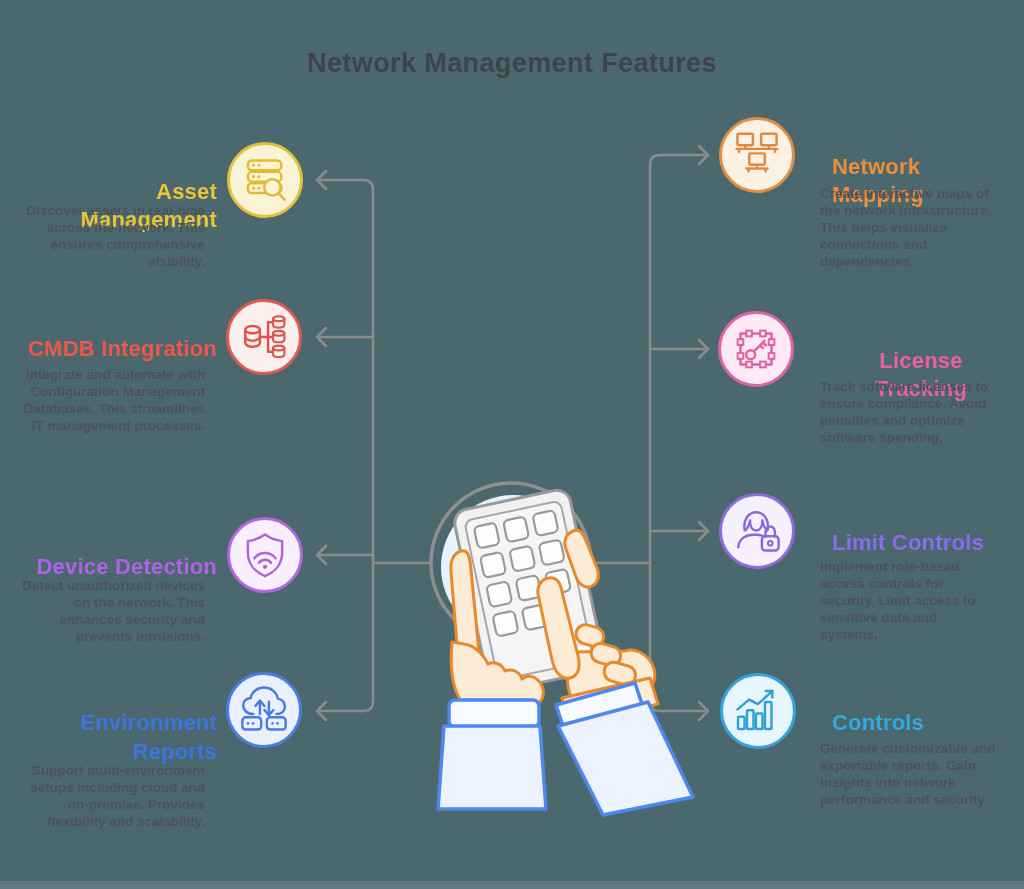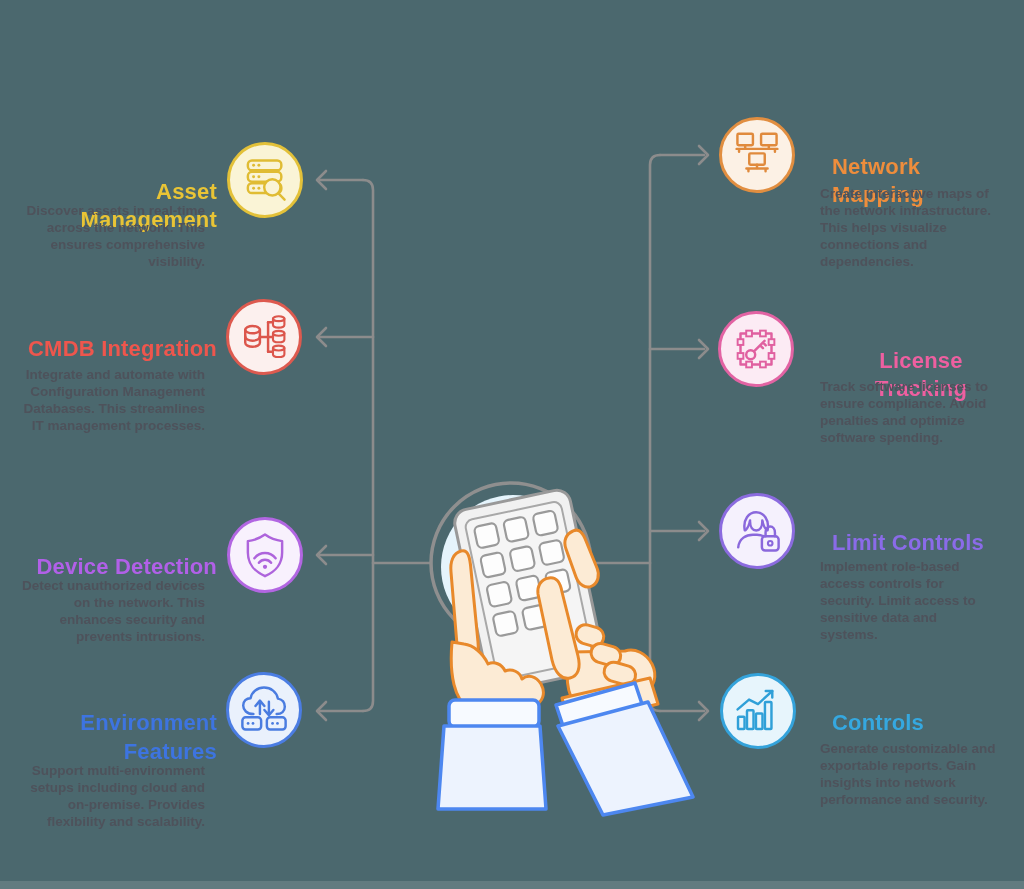--- a/index.html
+++ b/index.html
@@ -47,20 +47,21 @@
   .bottom-strip{
     position:absolute;left:0;bottom:0;width:1024px;height:8px;
     background:rgba(255,255,255,0.13);
   }
   .ic{fill:none;stroke-linecap:round;stroke-linejoin:round;}
 </style>
 </head>
 <body>
 <div class="stage">
 
+  <h1 class="page-title">Network Management Features</h1>
 
   <svg class="diagram-svg" width="1024" height="889" viewBox="0 0 1024 889">
 
     <g stroke="#8C8C8C" stroke-width="2.6" fill="none" stroke-linecap="round" stroke-linejoin="round">
 
       <path d="M363 180 Q373 180 373 190 L373 701 Q373 711 363 711"></path>
       <path d="M363 180 L320 180"></path>
       <path d="M373 337 L320 337"></path>
       <path d="M373 555 L320 555"></path>
       <path d="M363 711 L320 711"></path>
@@ -211,21 +212,21 @@
           <rect x="41.5" y="47" width="23" height="15" rx="4" fill="#EAF1FC"></rect>
         </g>
         <g fill="#4A7CE0">
           <circle cx="18.5" cy="54.5" r="1.7"></circle>
             <circle cx="24.5" cy="54.5" r="1.7"></circle>
           <circle cx="48.5" cy="54.5" r="1.7"></circle>
             <circle cx="54.5" cy="54.5" r="1.7"></circle>
         </g>
       </svg>
     </div>
-    <h2 class="feat-title t-left c-blue" style="left:15px;top:696px;line-height:29px;">Environment Features</h2>
+    <h2 class="feat-title t-left c-blue" style="left:15px;top:696px;line-height:29px;">Environment Reports</h2>
     <p class="feat-desc t-left" style="left:15px;top:762px;">Support multi-environment setups including cloud and on-premise. Provides flexibility and scalability.</p>
   </div>
 
   <div class="feature">
     <div class="icon-circle b-orange" style="left:719px;top:117px;">
       <svg viewBox="0 0 76 76">
         <g class="ic" stroke="#E08A3C" stroke-width="3">
           <rect x="14" y="12" width="19" height="14" rx="1.5"></rect>
             <path d="M23.5 26 V30"></path>
           <rect x="43" y="12" width="19" height="14" rx="1.5"></rect>

